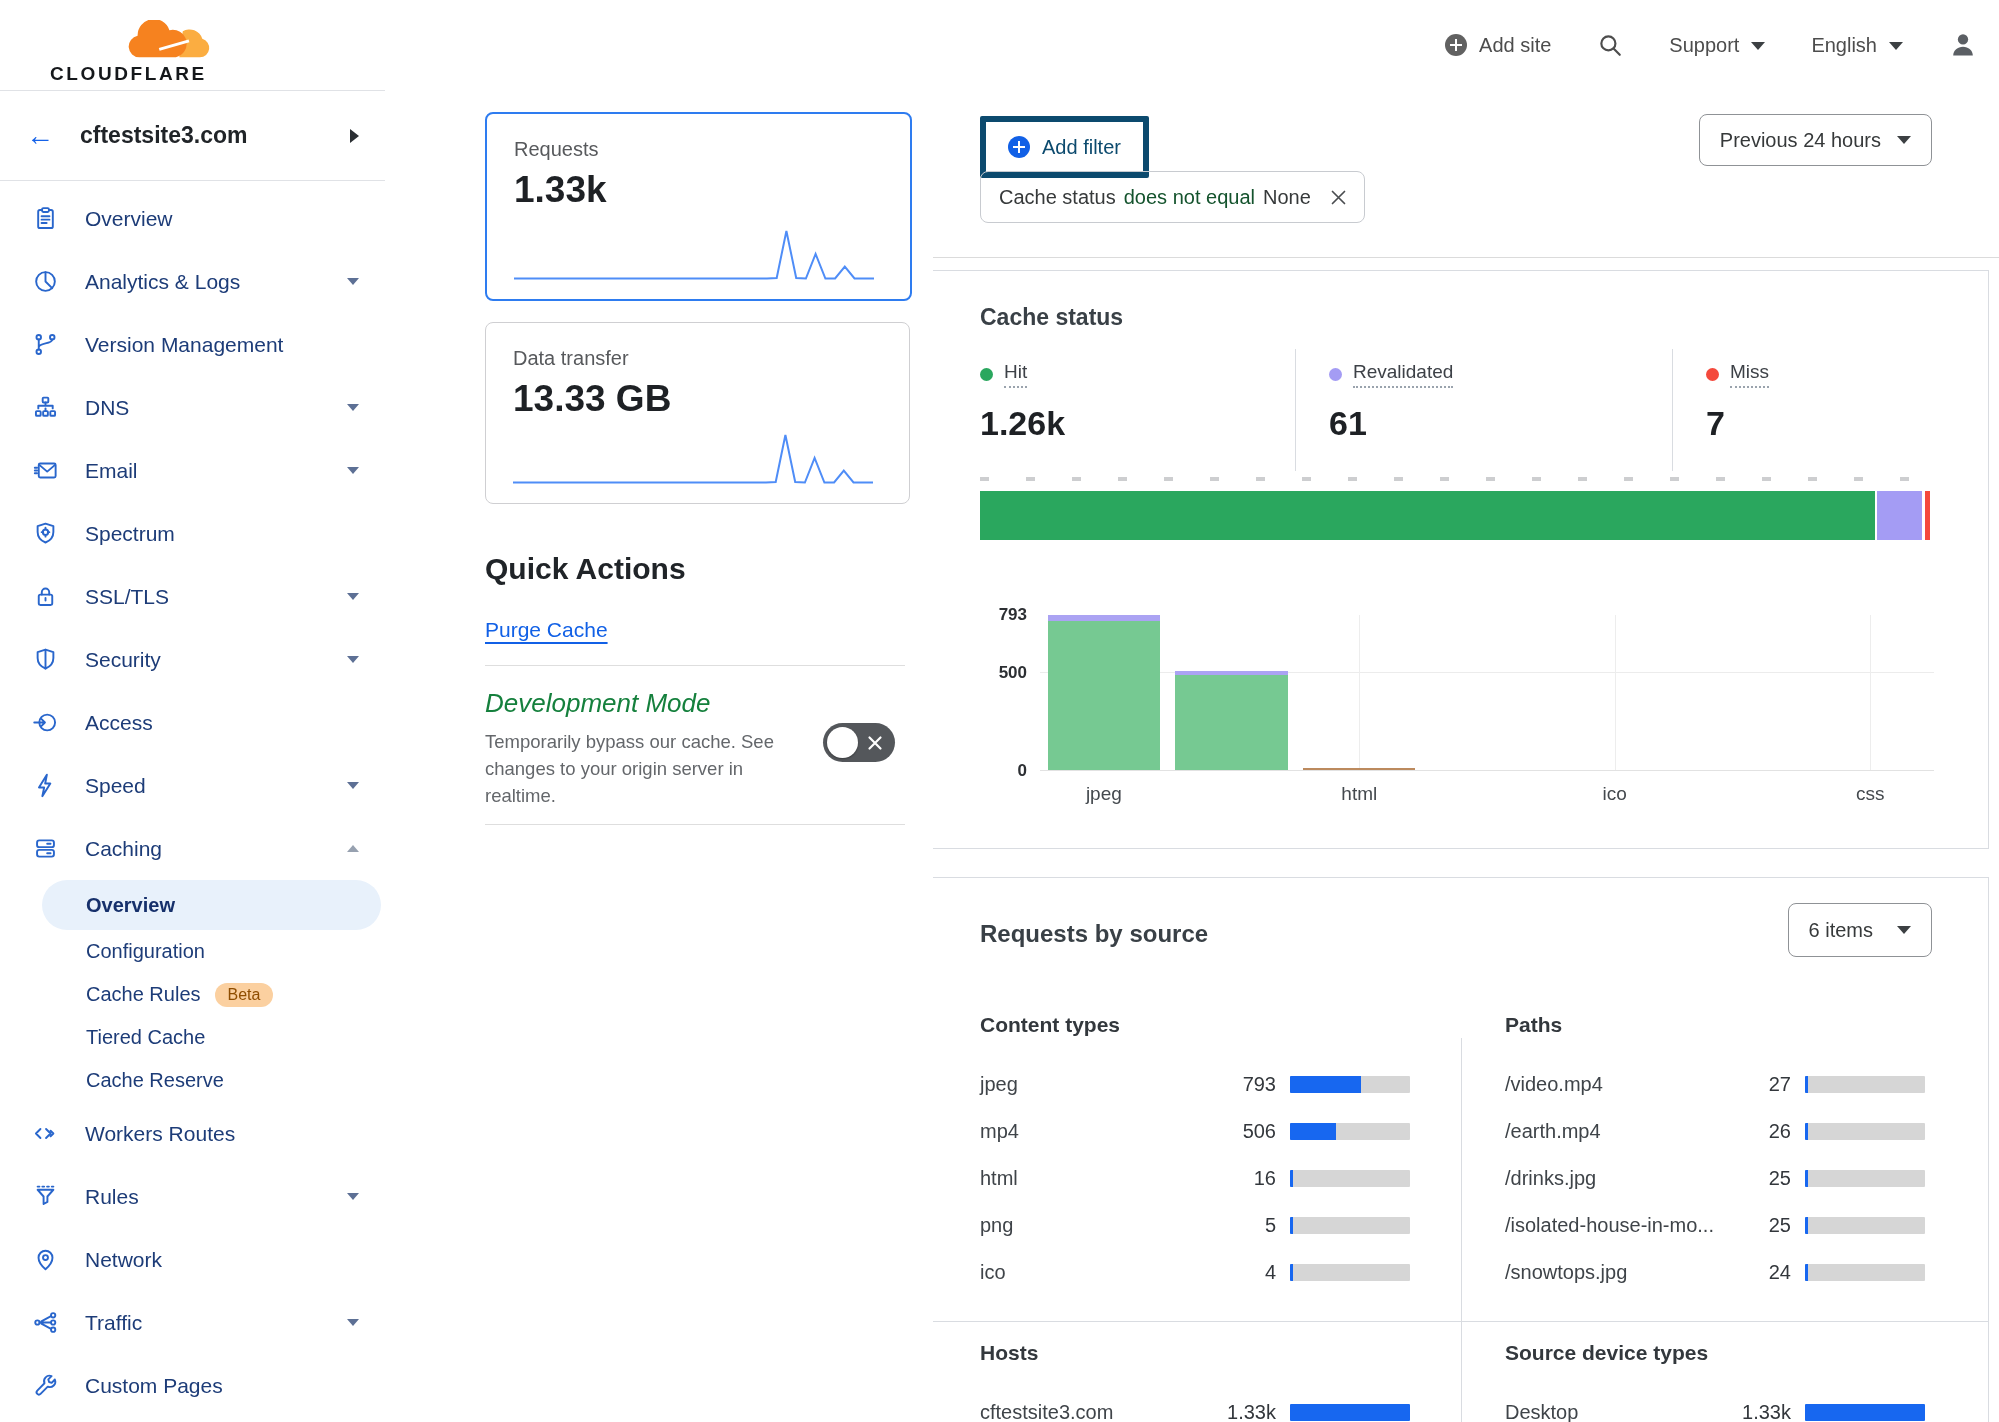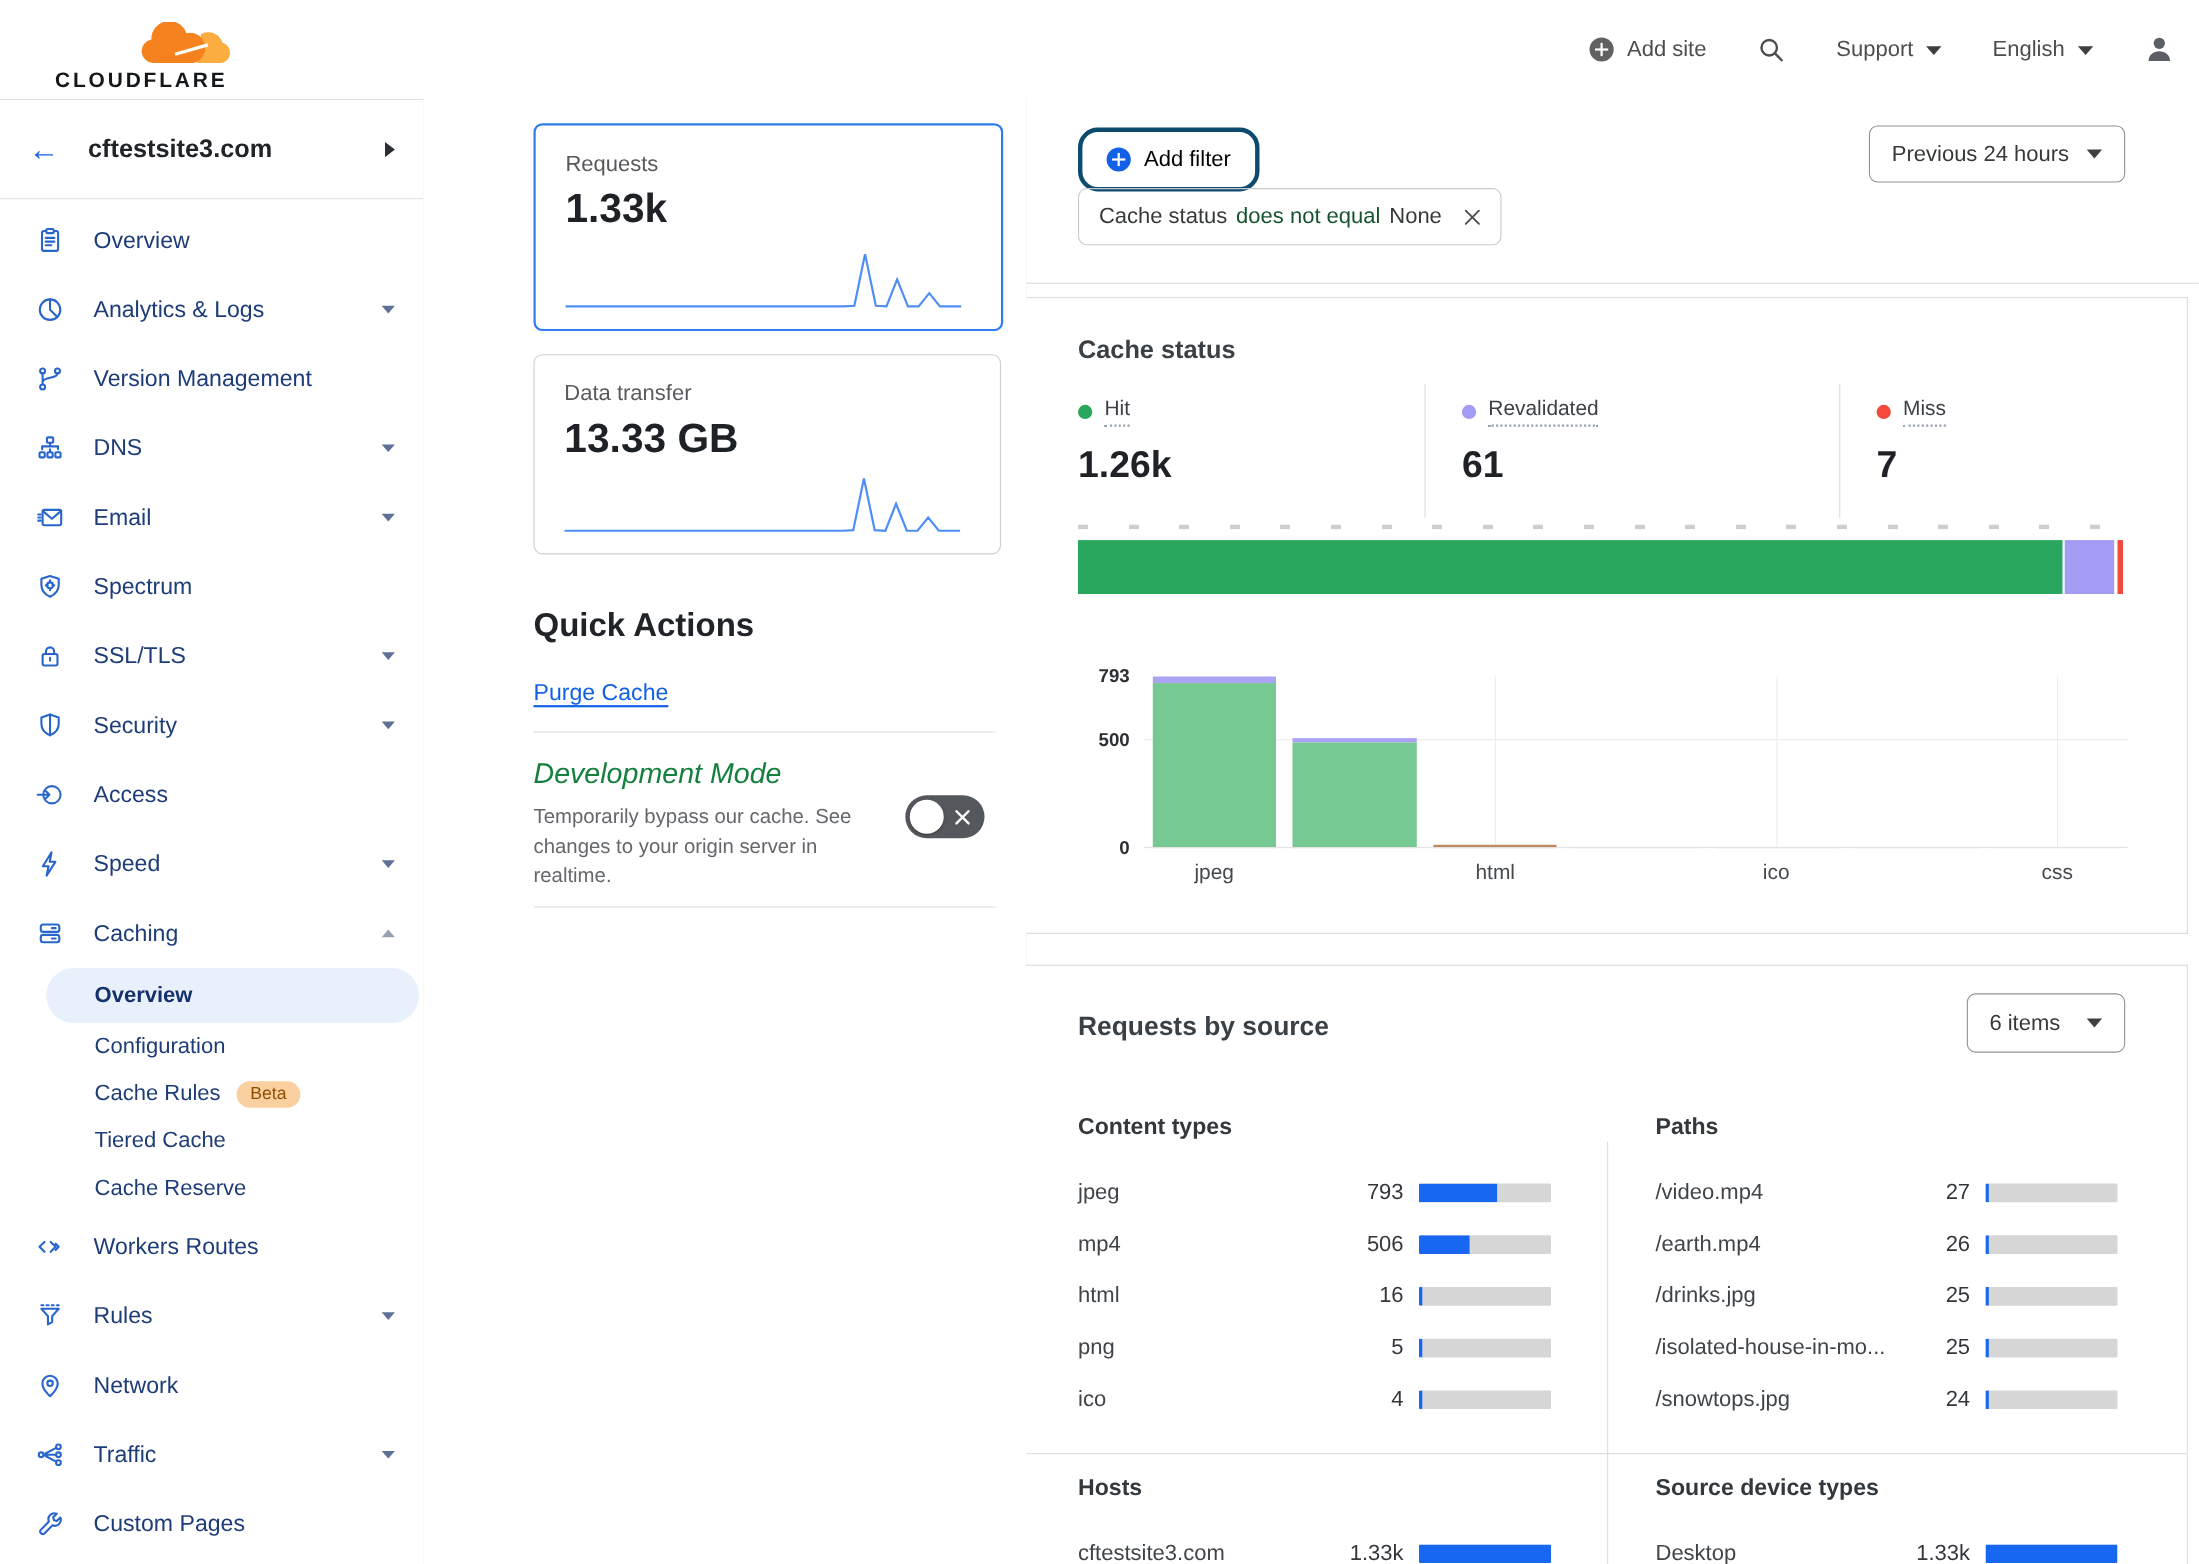--- a/index.html
+++ b/index.html
@@ -53,21 +53,21 @@
   .dev-title{position:absolute;left:100px;top:598px;font-size:26px;color:#15803d;font-style:italic;}
   .dev-desc{position:absolute;left:100px;top:639px;width:300px;font-size:18.5px;line-height:1.45;color:#64676b;}
   .toggle{position:absolute;left:438px;top:633px;width:72px;height:39px;border-radius:20px;background:#54575b;cursor:pointer;}
   .toggle .knob{position:absolute;left:4px;top:4px;width:31px;height:31px;border-radius:50%;background:#fff;box-shadow:0 1px 2px rgba(0,0,0,.35);}
   .toggle svg{position:absolute;right:12px;top:12px;}
   .mid-hr2{position:absolute;left:100px;right:28px;top:734px;border-top:1px solid #dedede;}
 
   
   .right-panel{position:absolute;top:90px;left:933px;right:0;bottom:0;background:#fff;}
   .btn{display:inline-flex;align-items:center;background:#fff;cursor:pointer;font-size:20px;}
-  .add-filter{position:absolute;left:47px;top:26px;height:50px;padding:0 22px;gap:12px;border:4px solid #0c4a6e;border-radius:18px;color:#000000;}
+  .add-filter{position:absolute;left:47px;top:26px;height:50px;padding:0 22px;gap:12px;border:6px solid #0c4a6e;border-radius:2px;color:#0c4a6e;}
   .plus-blue{width:22px;height:22px;border-radius:50%;background:#1160e6;position:relative;}
   .plus-blue::before,.plus-blue::after{content:'';position:absolute;background:#fff;}
   .plus-blue::before{left:5px;right:5px;top:10px;height:2.4px;}
   .plus-blue::after{top:5px;bottom:5px;left:10px;width:2.4px;}
   .time-range{position:absolute;right:67px;top:24px;height:50px;padding:0 20px;gap:16px;border:1px solid #8f9296;border-radius:8px;color:#36393a;}
   .caret-btn{width:0;height:0;border-left:7px solid transparent;border-right:7px solid transparent;border-top:8px solid #3c4043;}
   .filter-chip{position:absolute;left:47px;top:81px;height:50px;display:inline-flex;align-items:center;padding:0 16px 0 18px;border:1px solid #c8cbd0;border-radius:8px;font-size:20px;gap:8px;cursor:pointer;}
   .chip-field,.chip-value{color:#36393a;}
   .chip-op{color:#14532d;}
   .chip-x{margin-left:10px;display:inline-flex;}

